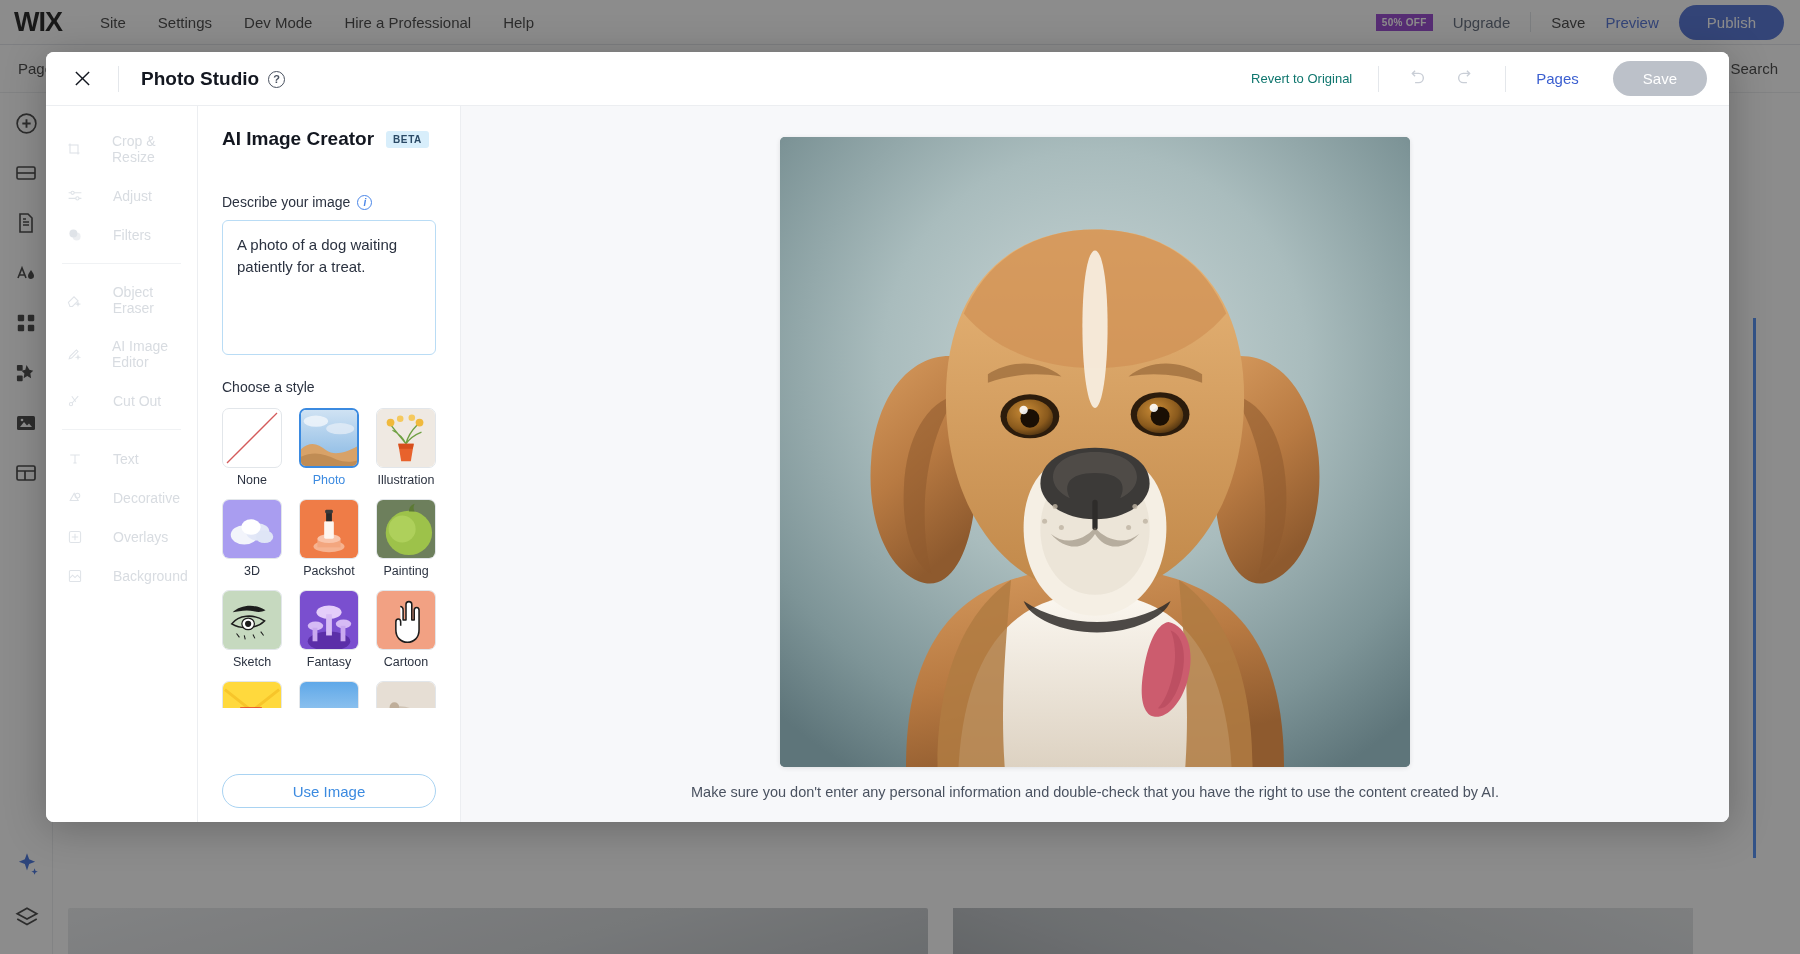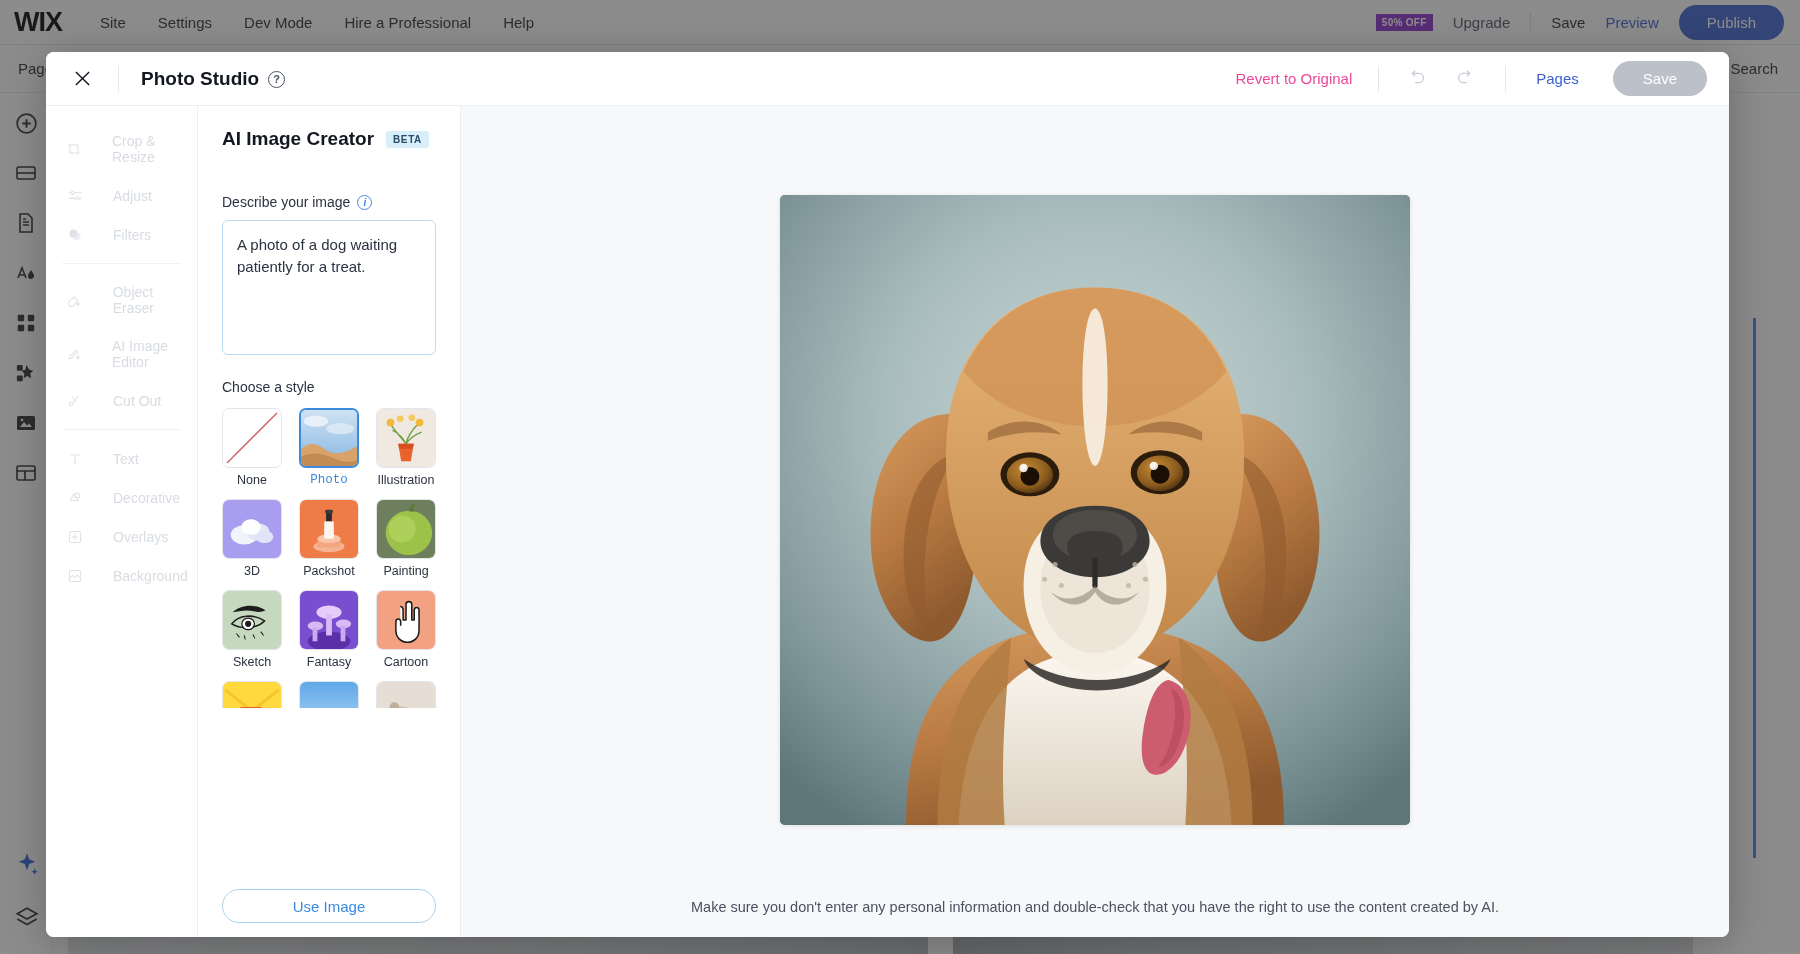--- a/index.html
+++ b/index.html
@@ -78,42 +78,42 @@
   .stage-img2 {
     position: absolute; left: 900px; top: 815px; width: 740px; height: 140px;
     background: linear-gradient(200deg,#dfe2e4 0%,#b9bec2 60%,#8d9398 100%);
   }
   .stage-blueline {
     position: absolute; left: 1700px; top: 225px; width: 3px; height: 540px; background: #3b82f6;
   }
 
   
   .modal {
-    position: absolute; left: 46px; top: 52px; width: 1683px; height: 885px;
+    position: absolute; left: 46px; top: 52px; width: 1683px; height: 770px;
     background: #ffffff; border-radius: 8px; z-index: 100;
     box-shadow: 0 6px 40px rgba(0,0,0,.25);
     display: flex; flex-direction: column; overflow: hidden;
   }
   .modal-header {
     height: 54px; min-height: 54px; display: flex; align-items: center;
     padding: 0 22px; border-bottom: 1px solid #eceef1; background:#fff;
   }
   .close-x {
     width: 28px; height: 28px; display:flex; align-items:center; justify-content:center;
     cursor: pointer; color:#131720; font-size: 21px; line-height: 1;
   }
   .hdr-sep { width: 1px; height: 26px; background: #e4e7eb; margin: 0 22px; }
   .modal-title { font-size: 19px; font-weight: bold; color: #131720; }
   .help-circle {
     display:inline-flex; align-items:center; justify-content:center;
     width:17px; height:17px; border:1.4px solid #4a5260; border-radius:50%;
     font-size:11px; color:#4a5260; margin-left:9px; vertical-align: middle; cursor:pointer;
   }
   .hdr-right { margin-left:auto; display:flex; align-items:center; gap: 0; }
-  .revert-link { font-size: 15px; color: #ec4899; padding-right: 26px; cursor: default; }
+  .revert-link { font-size: 13px; color: #0f766e; padding-right: 26px; cursor: default; }
   .undo-redo { display:flex; align-items:center; gap: 26px; padding: 0 26px; }
   .icon-btn { width: 24px; height: 24px; color: #c9ced6; cursor: default; }
   .cancel-link { font-size: 15px; color: #3b5fd0; cursor:pointer; padding: 0 34px 0 30px; }
   .save-btn {
     background:#bcc1c9; color:#ffffff; font-size:15px; border:none;
     padding: 9px 30px; border-radius: 20px; cursor: default;
   }
 
   .modal-body { flex: 1; display: flex; min-height: 0; }
 
@@ -158,21 +158,21 @@
     margin-top: 13px; display: grid; grid-template-columns: repeat(3, 60px);
     gap: 12px 17px; overflow: hidden; max-height: 300px;
   }
   .style-cell { width: 60px; cursor: pointer; }
   .swatch {
     width: 60px; height: 60px; border-radius: 7px; overflow:hidden; position: relative;
     border: 1px solid #e2e6ea; background:#fff;
   }
   .swatch.sel { border: 2.5px solid #3b8ae0; }
   .style-name { font-size: 12.5px; color: #2b3240; text-align:center; margin-top: 5px; }
-  .style-name.sel { color: #3b8ae0; font-family: Liberation Mono, monospace; }
+  .style-name.sel { color: #3b8ae0; }
 
   .panel-actions {
     position: absolute; left: 24px; right: 24px; bottom: 14px;
     display:flex; flex-direction: column; gap: 11px;
     background:#fff; padding-top: 10px;
   }
   .btn-create {
     height: 34px; border-radius: 18px; border:none; color:#fff; font-size:15px; font-weight:bold;
     background: linear-gradient(90deg,#0e49e8 0%,#0f6fe8 55%,#31d4a7 100%);
     display:flex; align-items:center; justify-content:center; gap:9px; cursor:pointer;

